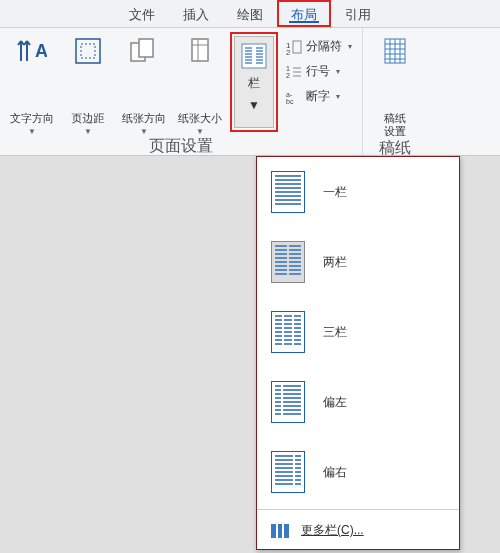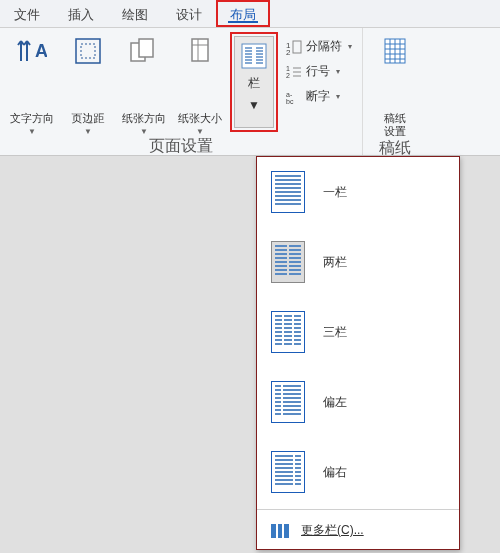--- a/index.html
+++ b/index.html
@@ -11,20 +11,21 @@
     background: #e0e0e0;
     color: #333;
     position: relative;
   }
   .tabbar {
     display: flex;
     background: #f0f2f5;
     height: 28px;
     border-bottom: 1px solid #d0d0d0;
     align-items: stretch;
+    justify-content: center;
   }
   .tab {
     padding: 6px 14px;
     font-size: 13px;
     color: #444;
     cursor: default;
     position: relative;
   }
   .tab.active {
     color: #1a5cb8;
@@ -158,22 +159,22 @@
   .mini-cols span { flex:1; background: #3a7ac2; }
   svg { display: block; }
 </style>
 </head>
 <body>
 
 <div class="tabbar">
   <div class="tab">文件</div>
   <div class="tab">插入</div>
   <div class="tab">绘图</div>
-  <div class="tab">设计</div>
   <div class="tab active tab-highlight">布局</div>
+  <div class="tab">引用</div>
 </div>
 
 <div class="ribbon">
 
   <div class="ribbon-group">
     <div class="group-row">
 
       <div class="big-btn">
         <div class="icon-area">
           <svg width="30" height="28">

